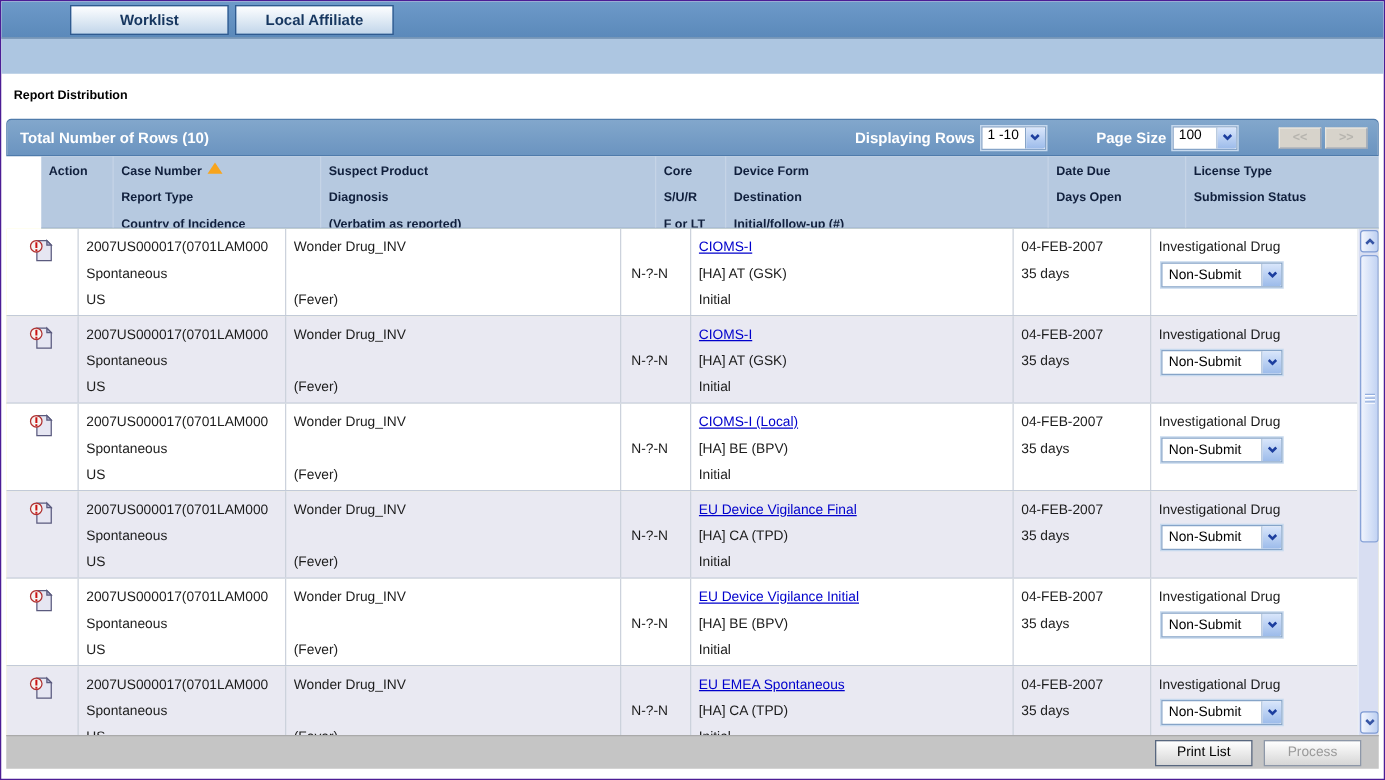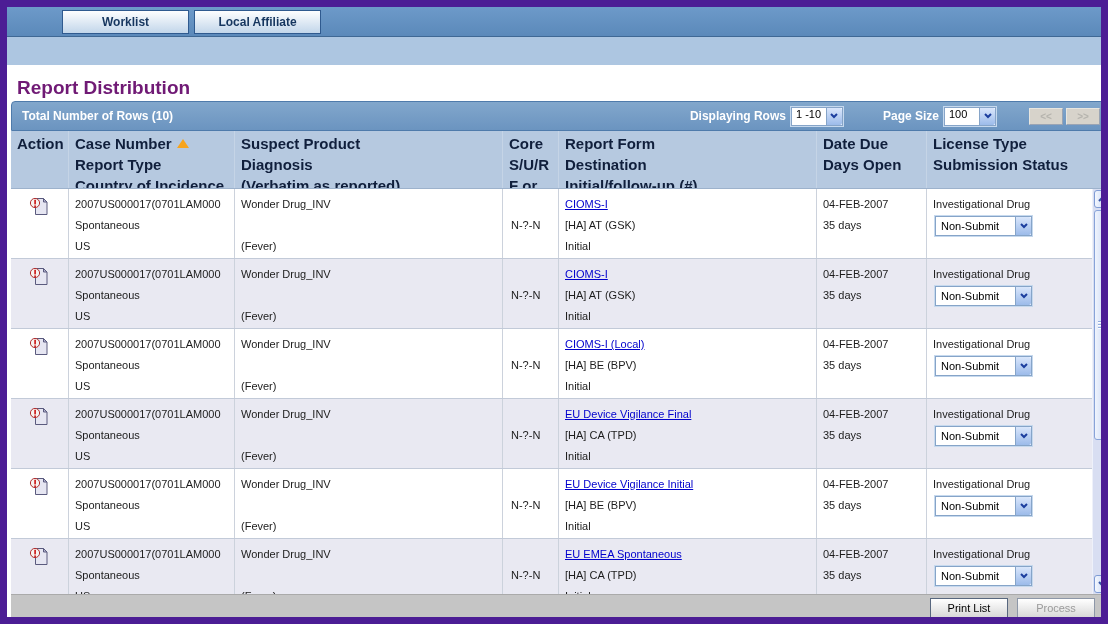--- a/index.html
+++ b/index.html
@@ -1,38 +1,38 @@
 <!DOCTYPE html>
 <html><head>
 <meta charset="utf-8">
 <style>
   * { margin:0; padding:0; box-sizing:border-box; }
   body { font-family:"Liberation Sans", sans-serif; background:#fff; }
-  .frame { width:1108px; height:624px; border:7px solid #4c1d95; background:#fff; position:relative; overflow:hidden; }
+  .frame { width:1108px; height:624px; border:1px solid #4c1d95; background:#fff; position:relative; overflow:hidden; }
 
   
   .menubar { height:30px; background:linear-gradient(#6d9ac9,#5b89ba); display:flex; align-items:center; padding-left:55px; border-bottom:1px solid #3f6894; }
   .menu-btn { width:127px; height:24px; margin-right:5px; background:linear-gradient(#fdfeff,#c2d6ea); border:1px solid #2f5a8f; color:#16365f; font-size:12px; font-weight:bold; display:flex; align-items:center; justify-content:center; cursor:pointer; }
   .substrip { height:28px; background:#adc6e1; }
 
-  .page-heading { padding:12px 0 0 10px; font-size:19px; font-weight:bold; color:#701a75; height:36px; }
+  .page-heading { padding:12px 0 0 10px; font-size:10px; font-weight:bold; color:#000000; height:36px; }
 
   
   .grid-table { margin-left:4px; width:1098px; }
   .total-bar { height:30px; background:linear-gradient(#82a7cc,#6b94c0); border:1px solid #4f7bab; border-radius:4px 4px 0 0; display:flex; align-items:center; color:#fff; font-size:12px; font-weight:bold; }
   .total-label { padding-left:10px; flex:0 0 auto; }
   .bar-right { margin-left:auto; display:flex; align-items:center; }
   .bar-lbl { margin-left:40px; margin-right:5px; }
   .bar-select { background:#fff; border:1px solid #86a4c8; box-shadow:0 0 0 1px #c6d9ee; height:19px; display:flex; align-items:flex-start; color:#000; font-weight:normal; font-size:11px; cursor:pointer; }
   .bar-select .val { padding:0 4px; min-width:34px; }
   .sel-arrow { width:16px; height:100%; background:linear-gradient(#d9e6fb,#9cbbea); border-left:1px solid #86a4c8; display:flex; align-items:center; justify-content:center; border-radius:0 2px 2px 0; }
   .pager { display:flex; margin:0 8px 0 30px; }
   .pg-btn { width:34px; height:17px; margin-left:3px; background:#d7d3cb; border:1px solid #9aa4b4; border-top-color:#e8e6e0; border-left-color:#e8e6e0; color:#b6b4ae; font-size:10px; font-weight:bold; display:flex; align-items:center; justify-content:center; cursor:default; }
 
-  .col-header { background:#b6c9e0; display:grid; grid-template-columns:58px 166px 268px 56px 258px 110px 1fr; height:58px; border-bottom:1px solid #9db2cc; font-size:15px; font-weight:bold; color:#101f3c; }
+  .col-header { background:#b6c9e0; display:grid; grid-template-columns:58px 166px 268px 56px 258px 110px 1fr; height:58px; border-bottom:1px solid #9db2cc; font-size:10px; font-weight:bold; color:#101f3c;margin-left:28px; }
   .col-header .hcell { padding:4px 2px 0 6px; line-height:18px; border-right:1px solid #c5d4e6; overflow:hidden; }
   .col-header .hcell:last-child { border-right:none; }
   .sort-tri { display:inline-block; width:0; height:0; border-left:6px solid transparent; border-right:6px solid transparent; border-bottom:9px solid #f7a41d; margin-left:5px; vertical-align:1px; cursor:pointer; }
 
   .tbody-wrap { position:relative; height:405px; overflow:hidden; background:#fef9c3; }
   .row { width:1081px; display:grid; grid-template-columns:58px 166px 268px 56px 258px 110px 1fr; min-height:70px; max-height:70px; background:#fff; border-bottom:1px solid #c2cad8; font-size:11px; color:#1c1c1c; }
   .row.alt { background:#e9e9f2; }
   .row .cell { padding:5px 2px 0 6px; line-height:21px; border-right:1px solid #ccd2dc; overflow:hidden; white-space:nowrap; }
   .row .cell:last-child { border-right:none; }
   .c-action { text-align:center; padding-left:0 !important; }
@@ -112,21 +112,21 @@
         <div class="ln">Suspect Product</div>
         <div class="ln">Diagnosis</div>
         <div class="ln">(Verbatim as reported)</div>
       </div>
       <div class="hcell">
         <div class="ln">Core</div>
         <div class="ln">S/U/R</div>
         <div class="ln">F or LT</div>
       </div>
       <div class="hcell">
-        <div class="ln">Report Form</div>
+        <div class="ln">Device Form</div>
         <div class="ln">Destination</div>
         <div class="ln">Initial/follow-up (#)</div>
       </div>
       <div class="hcell">
         <div class="ln">Date Due</div>
         <div class="ln">Days Open</div>
       </div>
       <div class="hcell">
         <div class="ln">License Type</div>
         <div class="ln">Submission Status</div>

